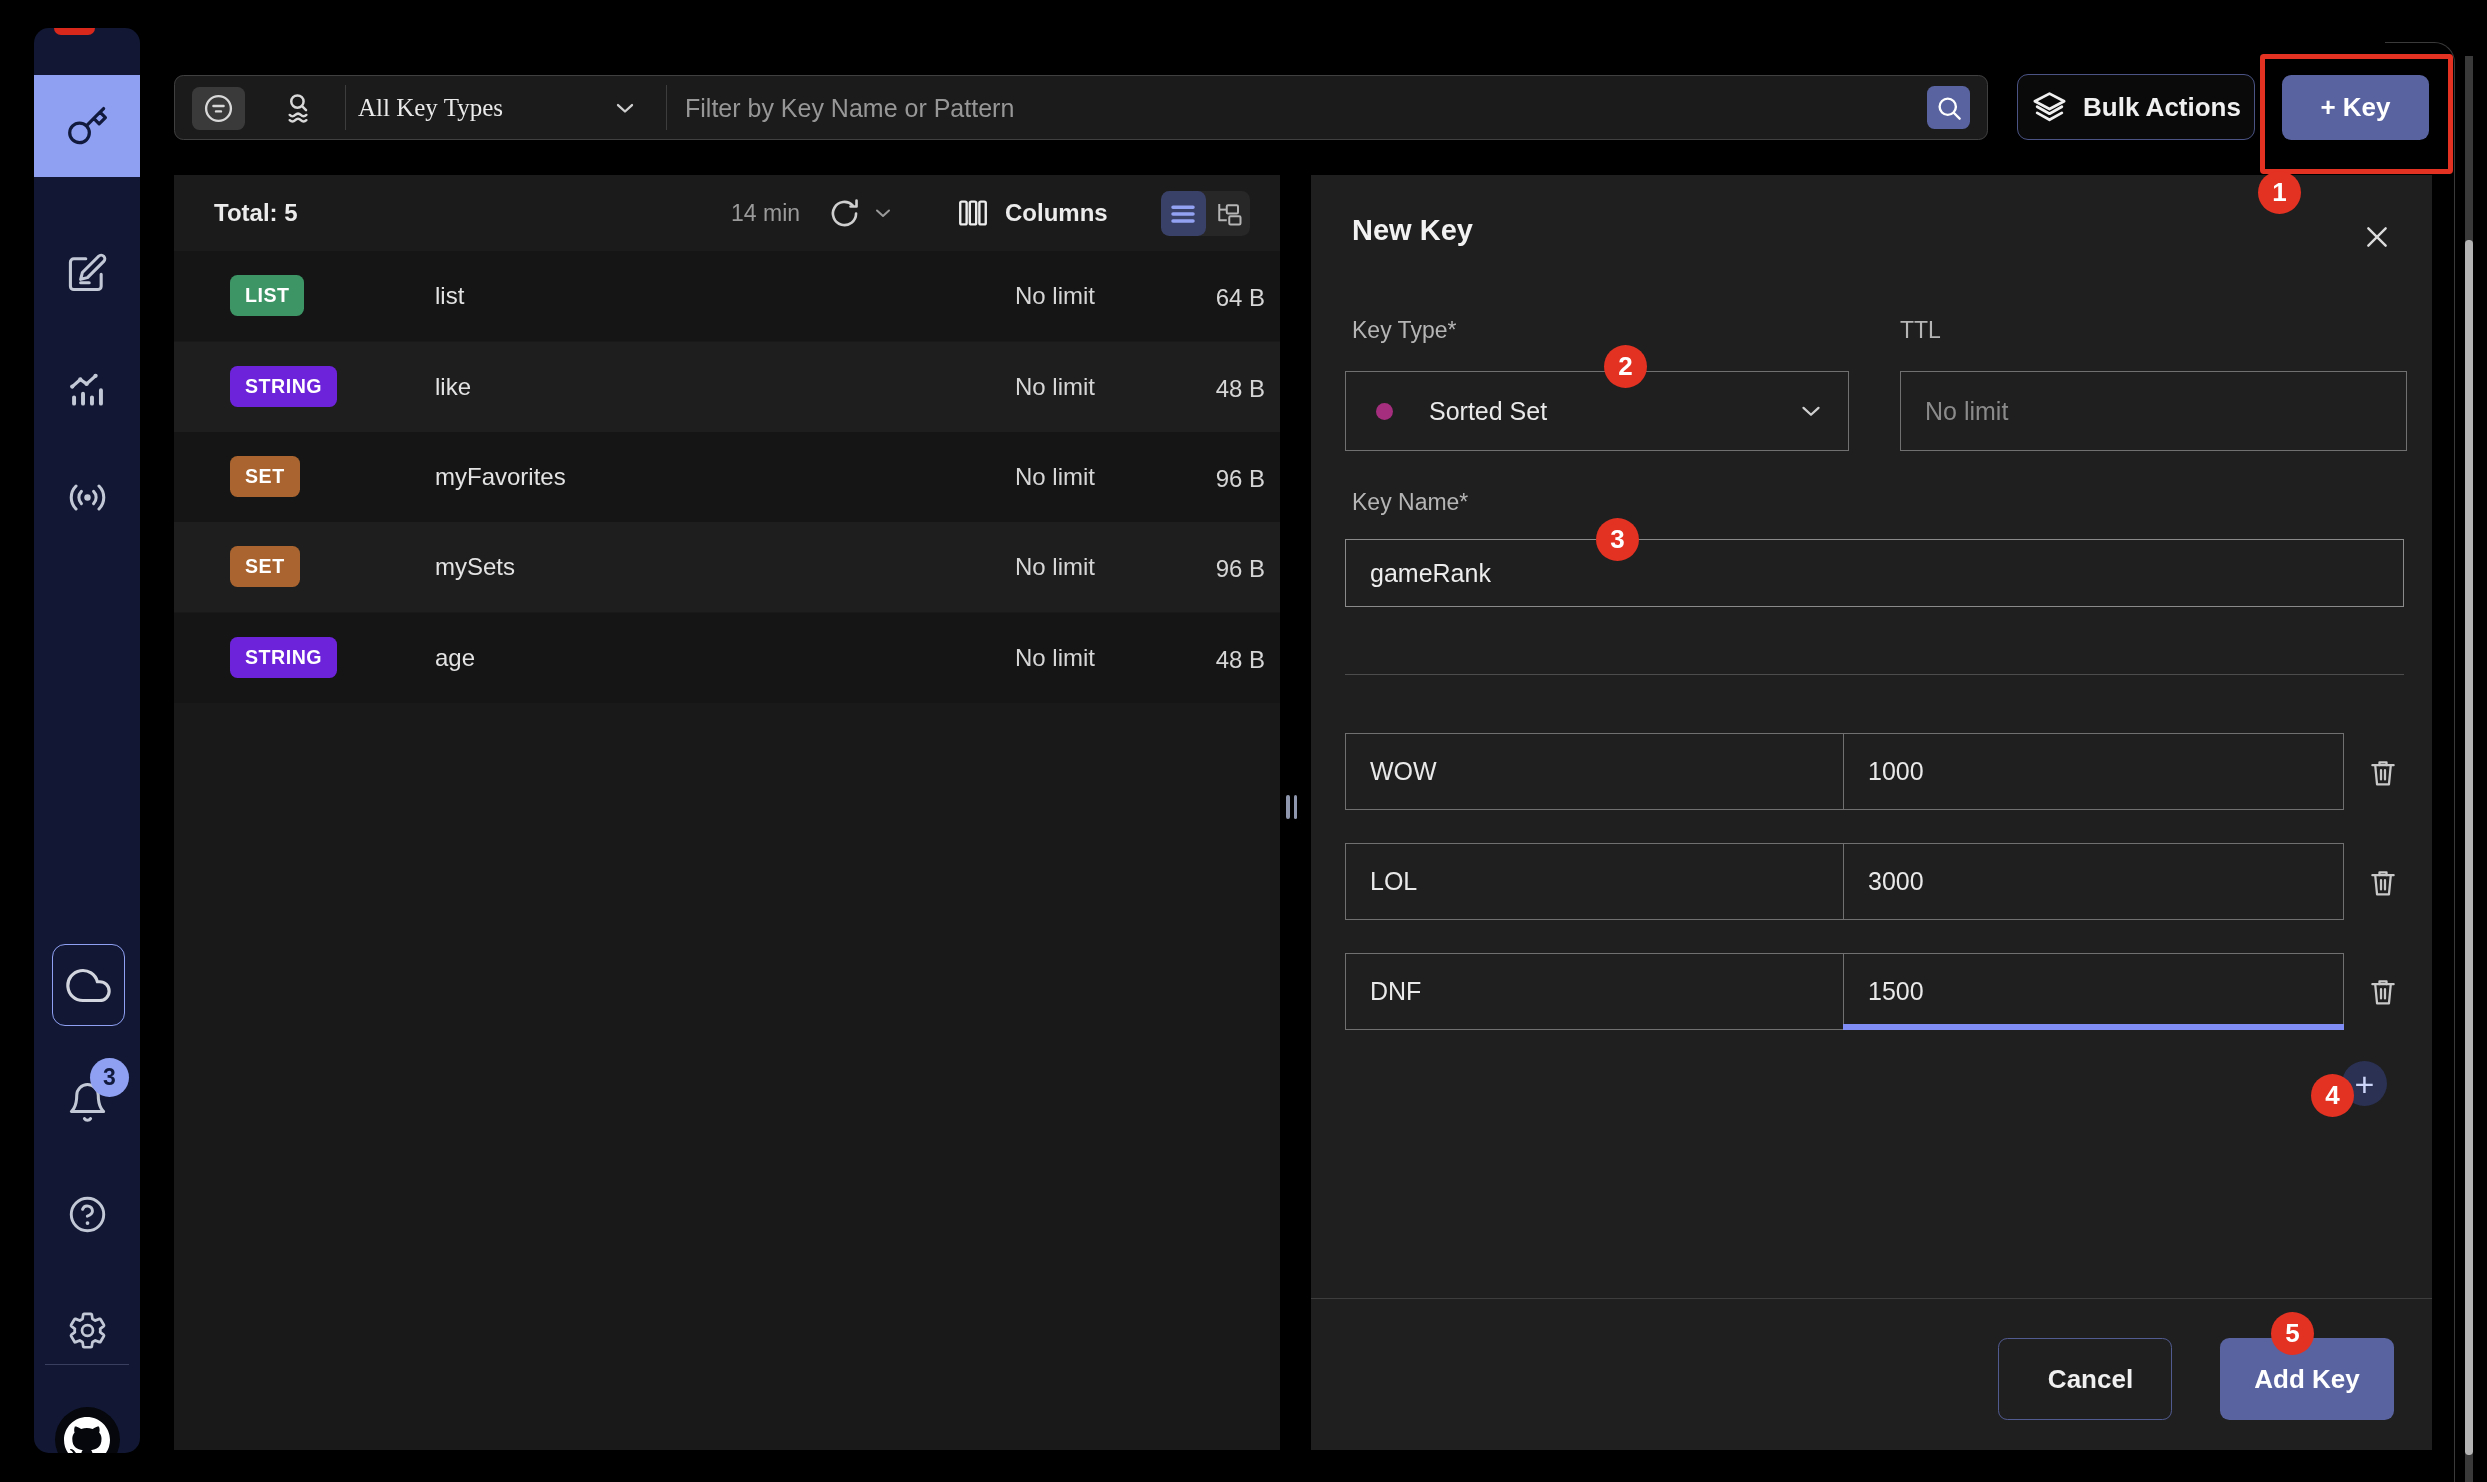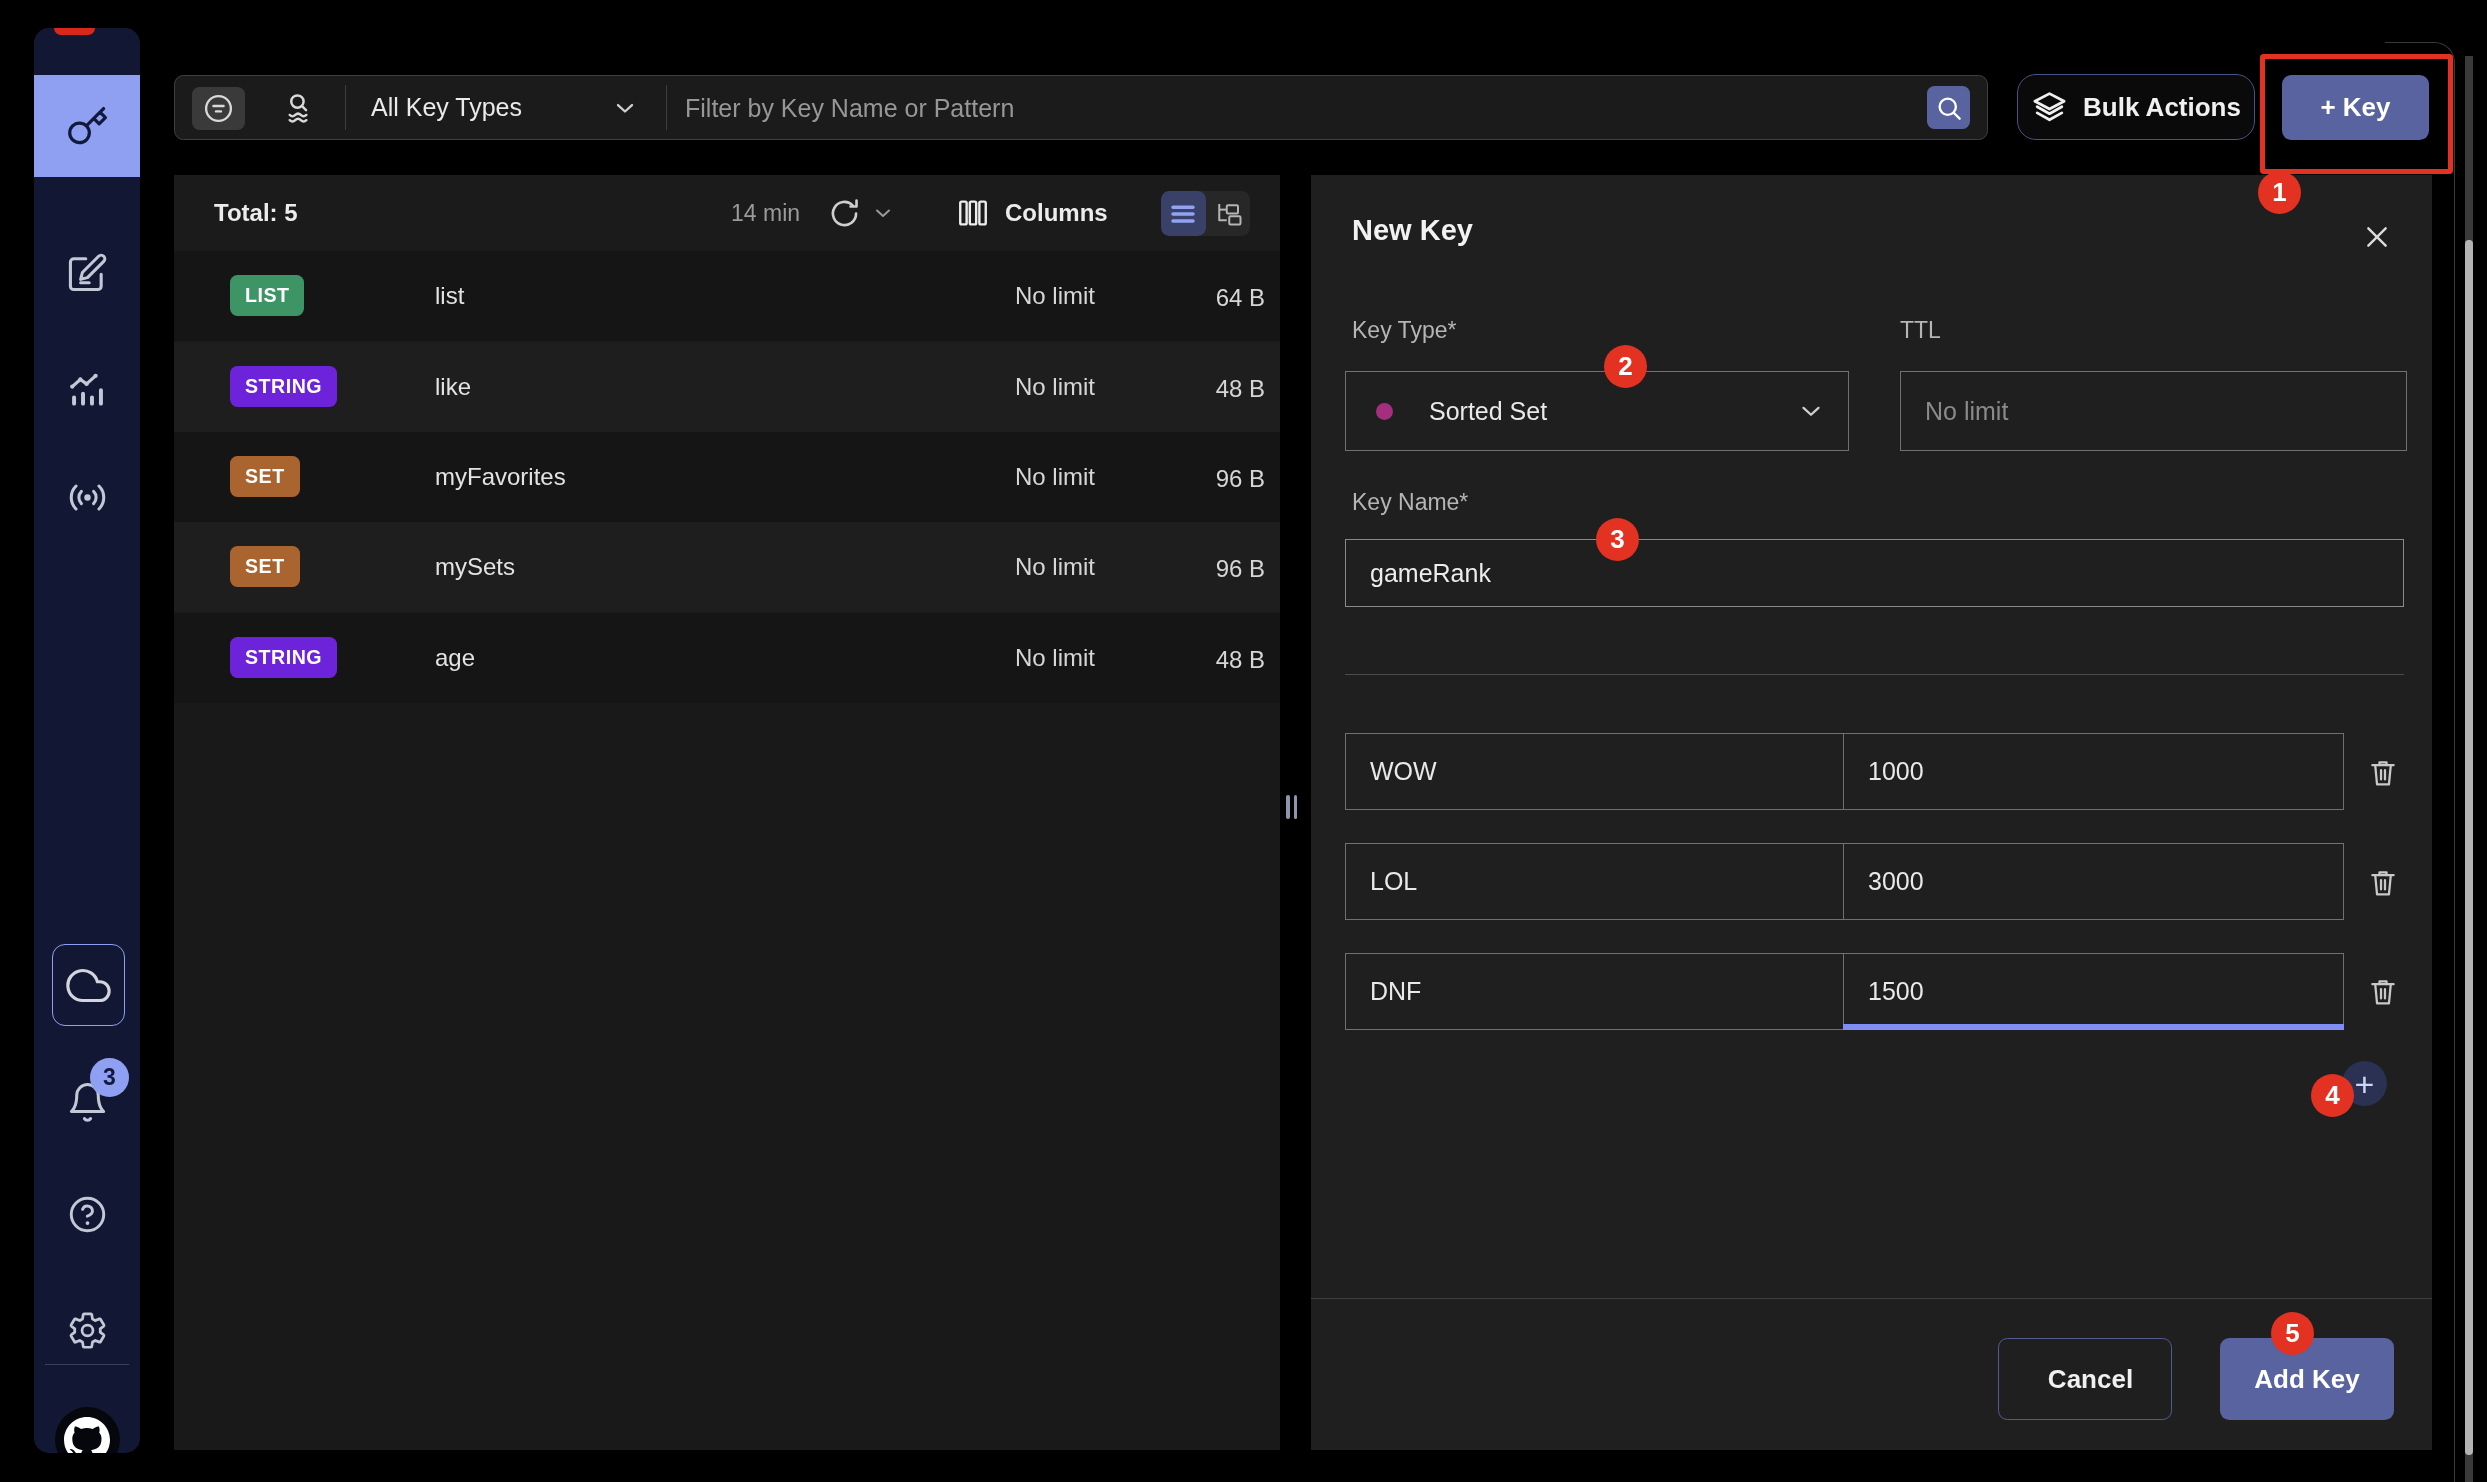--- a/index.html
+++ b/index.html
@@ -16,26 +16,26 @@
   #cloud-btn{position:absolute;left:17.7px;top:916px;width:71px;height:80px;border:1.9px solid #8fa0f2;border-radius:13px;display:flex;align-items:center;justify-content:center;color:#d2d5de;cursor:pointer;}
   .badge-dot{position:absolute;left:56px;top:1030px;width:39px;height:39px;border-radius:50%;background:#8fa0f2;color:#111a3c;font-size:23px;font-weight:700;display:flex;align-items:center;justify-content:center;}
   #side-divider{position:absolute;left:11.2px;top:1336px;width:84px;height:0.9px;background:#39405f;}
   #github-btn{position:absolute;left:20.5px;top:1379px;width:65px;height:65px;border-radius:50%;background:#05070c;display:flex;align-items:center;justify-content:center;cursor:pointer;}
 
   
   #toolbar{left:174px;top:75px;width:1814px;height:65px;background:#1b1b1b;border:0.9px solid #404040;border-radius:9.3px;box-sizing:border-box;}
   .tb-iconbtn{position:absolute;top:11.2px;height:43px;display:flex;align-items:center;justify-content:center;color:#d9d9d9;border-radius:7.5px;cursor:pointer;}
   .tb-div{position:absolute;top:9.3px;width:0.9px;height:45px;background:#3d3d3d;}
   #keytype-select{position:absolute;left:183px;top:0;width:307px;height:63px;display:flex;align-items:center;cursor:pointer;}
-  #keytype-select .lbl{font-size:25px;color:#eaeaea;margin-left:13px;}
+  #keytype-select .lbl{font-size:25px;color:#eaeaea;font-family:Liberation Serif, serif;}
   #filter-input{position:absolute;left:508px;top:0;width:1211px;height:63px;background:transparent;border:none;outline:none;font-family:"Liberation Sans",sans-serif;font-size:25px;color:#eaeaea;}
   #filter-input::placeholder{color:#979797;}
   #tb-search{position:absolute;left:1752px;top:10.2px;width:43px;height:43px;background:#59639f;border-radius:7.5px;display:flex;align-items:center;justify-content:center;color:#fff;cursor:pointer;}
 
-  #bulk-btn{left:2017px;top:74px;width:238px;height:66px;background:#0a0a0a;border:1.9px solid #4a5384;border-radius:19px;display:flex;align-items:center;justify-content:center;gap:15px;color:#f0f0f0;font-size:26px;font-weight:600;cursor:pointer;box-sizing:border-box;}
+  #bulk-btn{left:2017px;top:74px;width:238px;height:66px;background:#0a0a0a;border:1.9px solid #4a5384;border-radius:11px;display:flex;align-items:center;justify-content:center;gap:15px;color:#f0f0f0;font-size:26px;font-weight:600;cursor:pointer;box-sizing:border-box;}
   #addkey-btn{left:2282px;top:75px;width:147px;height:65px;background:#59639f;border-radius:9.3px;display:flex;align-items:center;justify-content:center;color:#fff;font-size:26px;font-weight:600;cursor:pointer;}
 
   
   #list-panel{left:174px;top:175px;width:1106px;height:1275px;background:#191919;}
   #list-header{position:absolute;left:0;top:0;width:100%;height:76px;background:#1b1b1b;}
   #total-label{position:absolute;left:40px;top:0;height:76px;display:flex;align-items:center;font-size:24px;font-weight:700;color:#ececec;}
   #refresh-time{position:absolute;left:557px;top:0;height:76px;display:flex;align-items:center;font-size:23px;color:#9a9a9a;}
   #refresh-btn{position:absolute;left:652px;top:19.6px;width:37px;height:37px;color:#cfcfcf;cursor:pointer;}
   #refresh-chevron{position:absolute;left:697px;top:26px;width:24px;height:24px;color:#9a9a9a;cursor:pointer;}
   #columns-btn{position:absolute;left:782px;top:0;height:76px;display:flex;align-items:center;gap:15px;color:#ececec;font-size:24px;font-weight:600;cursor:pointer;}

